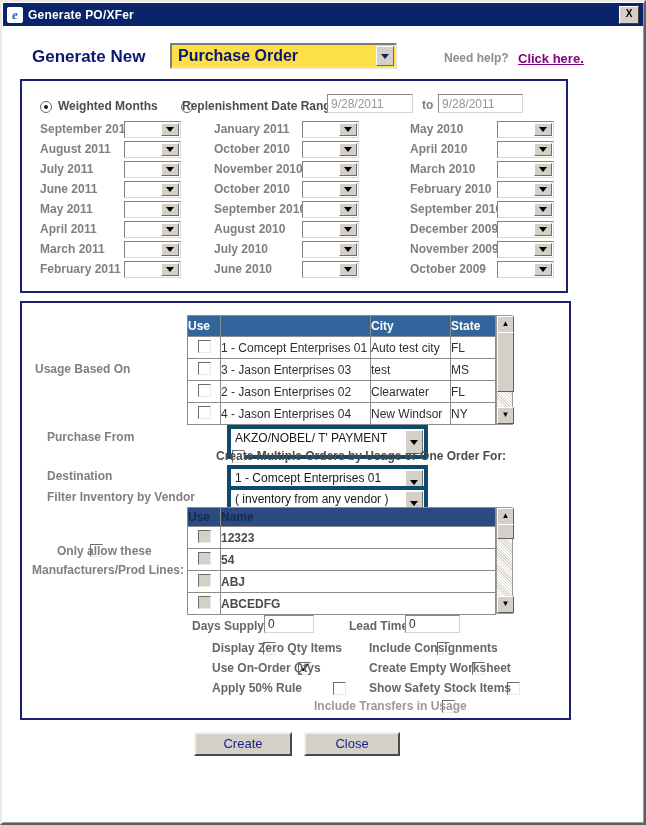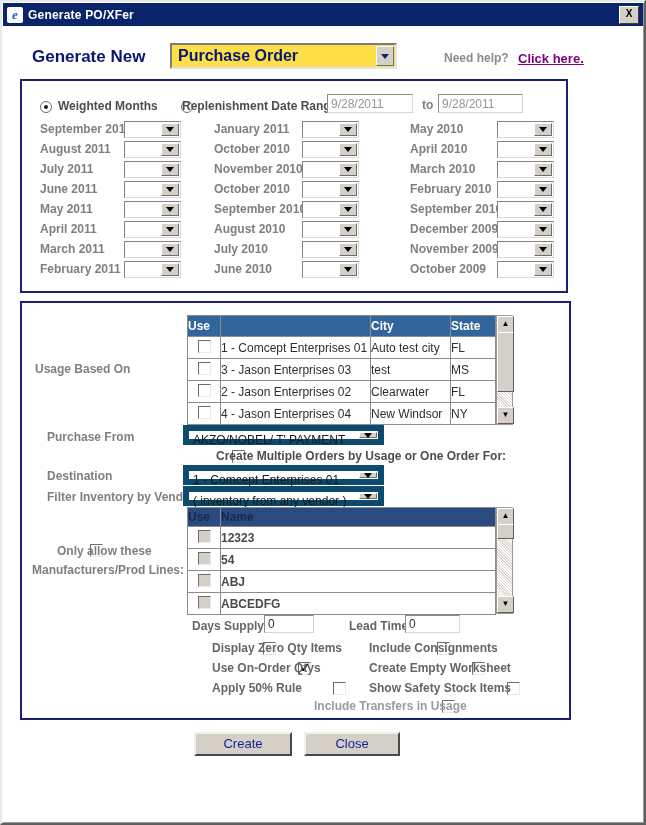--- a/index.html
+++ b/index.html
@@ -32,22 +32,22 @@
 
   .big-select{box-sizing:border-box;background:#fde047;border:2px solid;border-color:#7c7c7c #e3e3e3 #e3e3e3 #7c7c7c;}
   .big-select .bs-text{position:absolute;left:6px;top:2px;font-weight:bold;color:#0b1770;font-size:16px;white-space:nowrap;}
   .dd-btn{position:absolute;right:1px;top:1px;bottom:1px;width:16px;background:#d4d0c8;
     border:1px solid;border-color:#ffffff #6e6e6e #6e6e6e #ffffff;display:flex;align-items:center;justify-content:center;}
   .tri{width:0;height:0;border:4px solid transparent;border-top:5px solid #000;margin-top:4px;}
   .big-select .tri{border-top-color:#10206a;}
 
   .mini-select{position:relative;box-sizing:border-box;background:#fff;height:17px;width:57px;
     border:1px solid;border-color:#828282 #d9d9d9 #d9d9d9 #828282;}
-  .sel{position:absolute;box-sizing:border-box;background:#fff;height:20px;width:201px;
-    border:6px solid #0c4a6e;}
+  .sel{position:absolute;box-sizing:border-box;background:#fff;height:34px;width:201px;
+    border:4px solid #0c4a6e;margin-left:44px;}
   .sel .sel-text{position:absolute;left:4px;top:2px;font-size:12px;color:#1a1a1a;white-space:nowrap;}
 
   .txt{position:absolute;box-sizing:border-box;background:#fff;border:1px solid;
     border-color:#8a8a8a #d5d5d5 #d5d5d5 #8a8a8a;font-family:"Liberation Sans",sans-serif;
     font-size:12px;padding:1px 3px;outline:none;}
   .txt.gray{color:#969696;}
   .txt.dark{color:#333;}
 
   .cb{width:13px;height:13px;box-sizing:border-box;background:#fff;display:inline-block;position:relative;
     border:1px solid;border-color:#6d6d6d #e9e9e9 #e9e9e9 #6d6d6d;}

